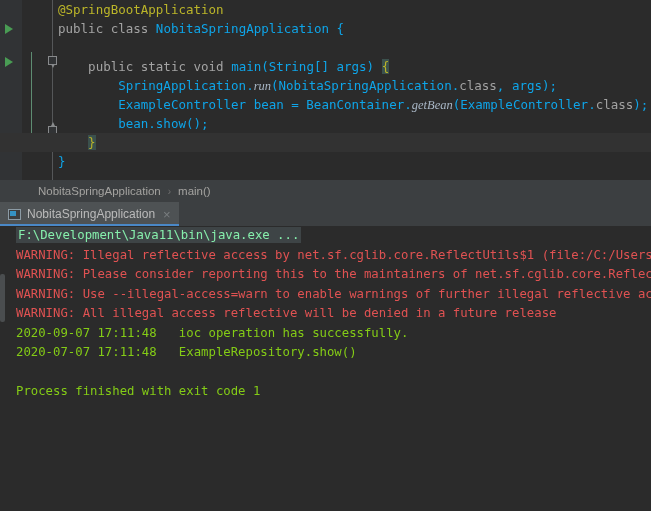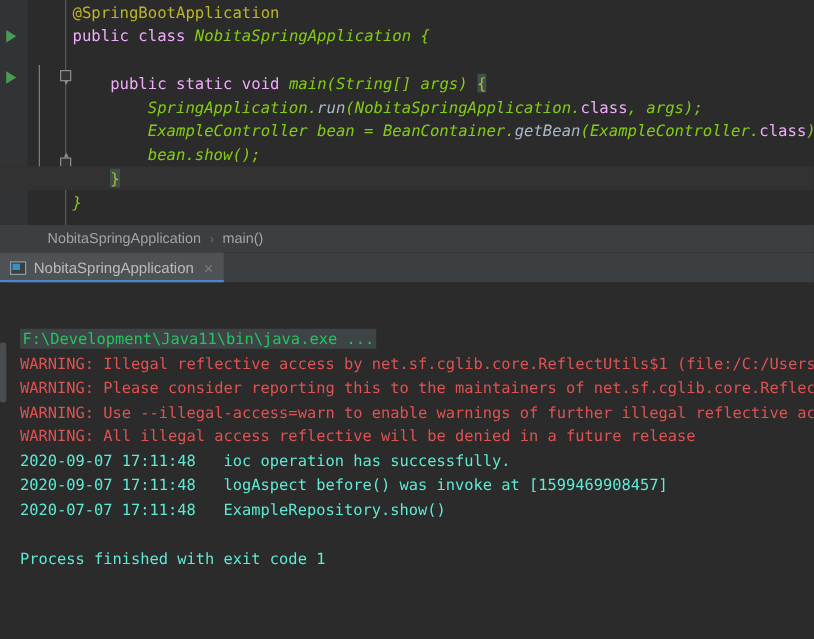--- a/index.html
+++ b/index.html
@@ -111,23 +111,23 @@
   .cline {
     height: 19px;
     padding-left: 58px;
     box-sizing: border-box;
     color: #a9b7c6;
     white-space: pre;
   }
   .cline.caret { background: #323232; }
 
   .tk-ann    { color: #bbb529; }
-  .tk-kw     { color: #f0abfc; }
-  .tk-ident  { color: #84cc16; font-style: italic; }
-  .tk-meth   { color: #a9b7c6; font-style: italic; }
+  .tk-kw     { color: #a3a3a3; }
+  .tk-ident  { color: #0ea5e9; }
+  .tk-meth   { color: #a9b7c6; font-style: italic; font-family: Liberation Serif, serif; }
   .tk-punct  { color: #a9b7c6; }
   .tk-brace-m{ color: #bbb529; background: #3b514d; }
 
   
   .breadcrumb {
     height: 22px;
     flex: none;
     background: #3c3f41;
     display: flex;
     align-items: center;
@@ -235,29 +235,28 @@
   }
   .oline {
     height: 19.5px;
     white-space: pre;
     overflow: hidden;
     color: #bbbbbb;
     padding-left: 8px;
     box-sizing: border-box;
   }
   .oline.cmd {
-    color: #22c55e;
-    margin-top: 36px;
+    color: #86efac;
   }
   .oline.cmd .hl {
     background: #3e4446;
     padding: 1px 2px;
   }
   .oline.warn { color: #e05252; }
-  .oline.info { color: #5eead4; }
+  .oline.info { color: #84cc16; }
   .oline.blank { color: transparent; }
 </style>
 </head>
 <body>
 
 <div id="ide">
 
   <div class="editor">
     <div class="gutter">
       <div class="gutter-run r1"></div>
@@ -291,21 +290,20 @@
       <div class="console-rail">
         <div class="console-rail-thumb"></div>
       </div>
       <div class="console-lines" id="console-lines">
           <div class="oline cmd"><span class="hl">F:\Development\Java11\bin\java.exe ...</span></div>
           <div class="oline warn">WARNING: Illegal reflective access by net.sf.cglib.core.ReflectUtils$1 (file:/C:/Users/user</div>
           <div class="oline warn">WARNING: Please consider reporting this to the maintainers of net.sf.cglib.core.ReflectUtil</div>
           <div class="oline warn">WARNING: Use --illegal-access=warn to enable warnings of further illegal reflective access</div>
           <div class="oline warn">WARNING: All illegal access reflective will be denied in a future release</div>
           <div class="oline info">2020-09-07 17:11:48   ioc operation has successfully.</div>
-          <div class="oline info">2020-09-07 17:11:48   logAspect before() was invoke at [1599469908457]</div>
           <div class="oline info">2020-07-07 17:11:48   ExampleRepository.show()</div>
           <div class="oline blank"> </div>
           <div class="oline info">Process finished with exit code 1</div>
         </div>
     </div>
 
   </div>
 
 </div>
 

